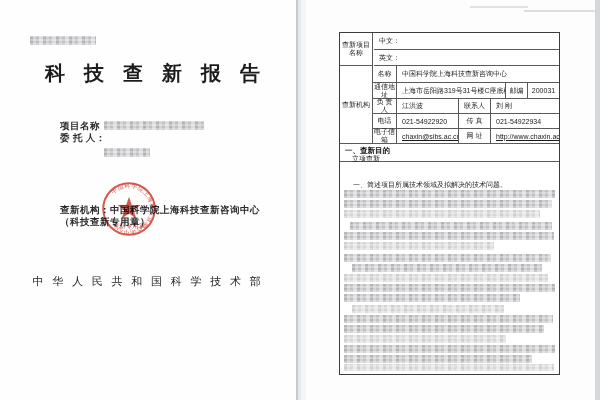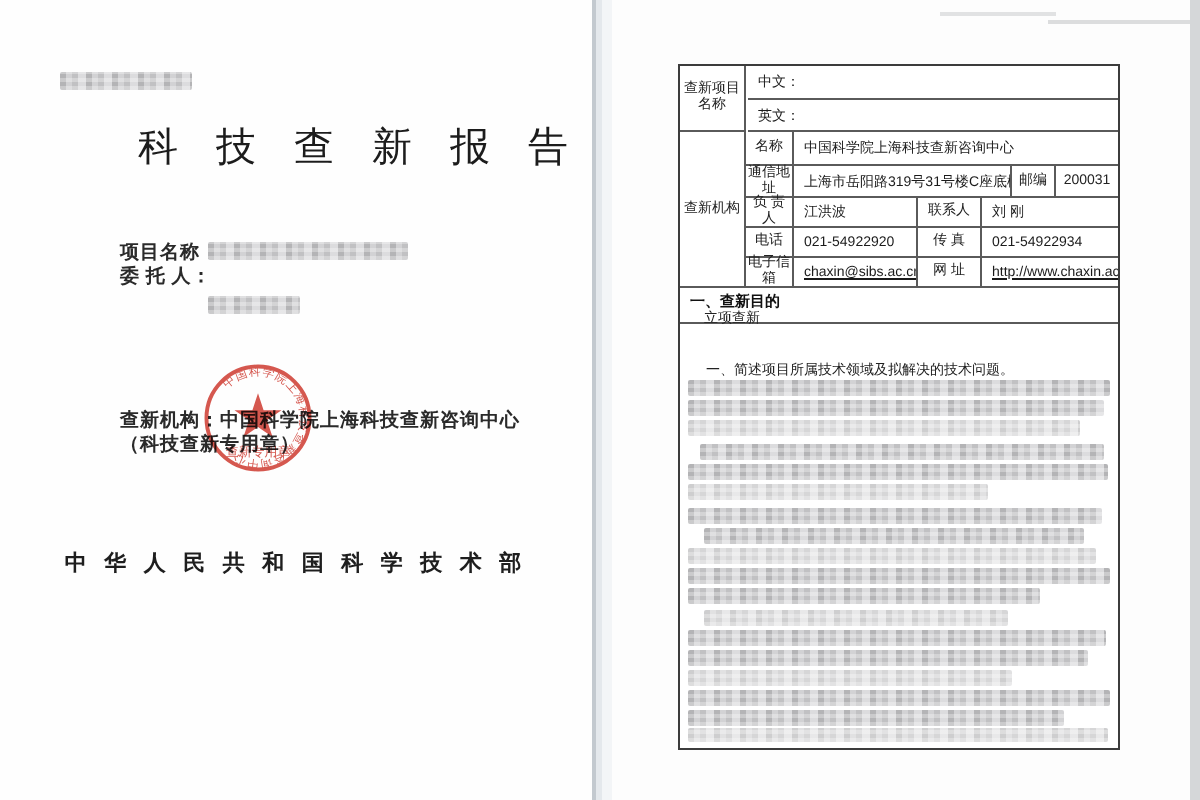--- a/index.html
+++ b/index.html
@@ -10,26 +10,26 @@
   }
   
   .page-left{position:absolute;left:0;top:0;width:296px;height:400px;background:#fefefe;}
   .gutter{position:absolute;left:296px;top:0;width:10px;height:400px;
     background:linear-gradient(90deg,#c3c9cf 0 2px,#e4e8ec 2px 5px,#f3f5f7 5px 10px);}
   .page-right{position:absolute;left:306px;top:0;width:289px;height:400px;background:#fdfdfd;}
   .edge-right{position:absolute;left:595px;top:0;width:5px;height:400px;background:#d5d7d9;}
 
   
   .lp-title{position:absolute;left:0;top:60px;width:312px;text-align:center;
-    font-size:20px;font-weight:normal;letter-spacing:7px;color:#1c1c1c;
-    font-family:"Liberation Serif",serif;padding-left:24px;}
+    font-size:20px;font-weight:bold;letter-spacing:7px;color:#1c1c1c;
+    font-family:"Liberation Serif",serif;}
   .lp-field{position:absolute;left:60px;font-size:9.5px;font-weight:bold;color:#2a2a2a;
     font-family:"Liberation Serif",serif;letter-spacing:0.5px;white-space:nowrap;}
   .lp-footer{position:absolute;left:0;top:274px;width:296px;text-align:center;
-    font-size:11px;font-weight:bold;letter-spacing:3px;color:#1e1e1e;
+    font-size:11px;font-weight:normal;letter-spacing:3px;color:#1e1e1e;
     font-family:"Liberation Serif",serif;}
   .lp-edition{position:absolute;left:0;top:296px;width:296px;text-align:center;
     font-size:9px;color:#7c7f84;letter-spacing:2px;font-family:"Liberation Serif",serif;}
 
   
   .mosaic{position:absolute;border-radius:1px;
     background-image:
       repeating-linear-gradient(0deg,rgba(255,255,255,.30) 0 2px,rgba(0,0,0,0) 2px 4px),
       repeating-linear-gradient(90deg,#b4b4b6 0 3px,#d2d2d4 3px 6px,#c1c1c3 6px 9px,#dcdcde 9px 13px);
   }

